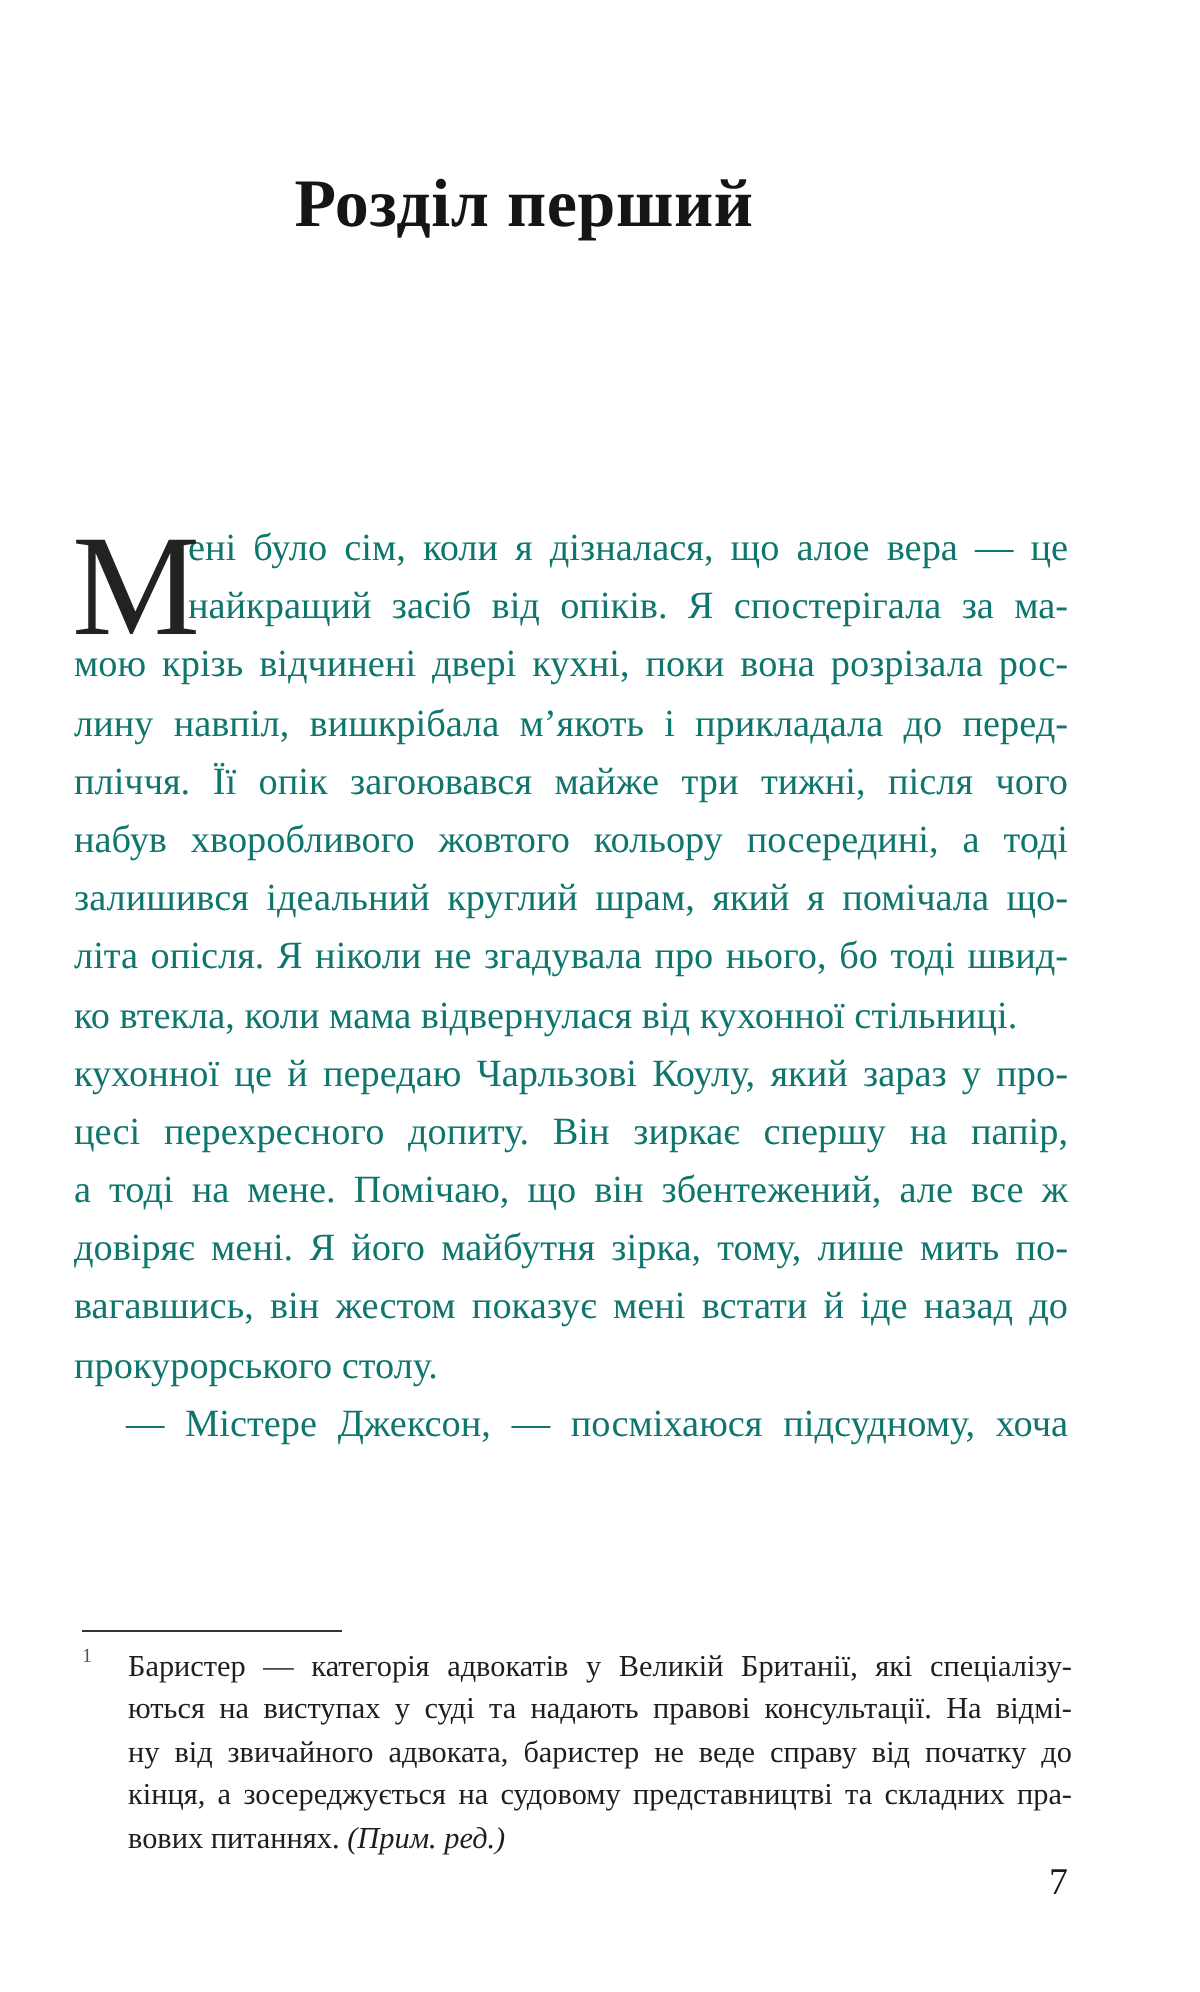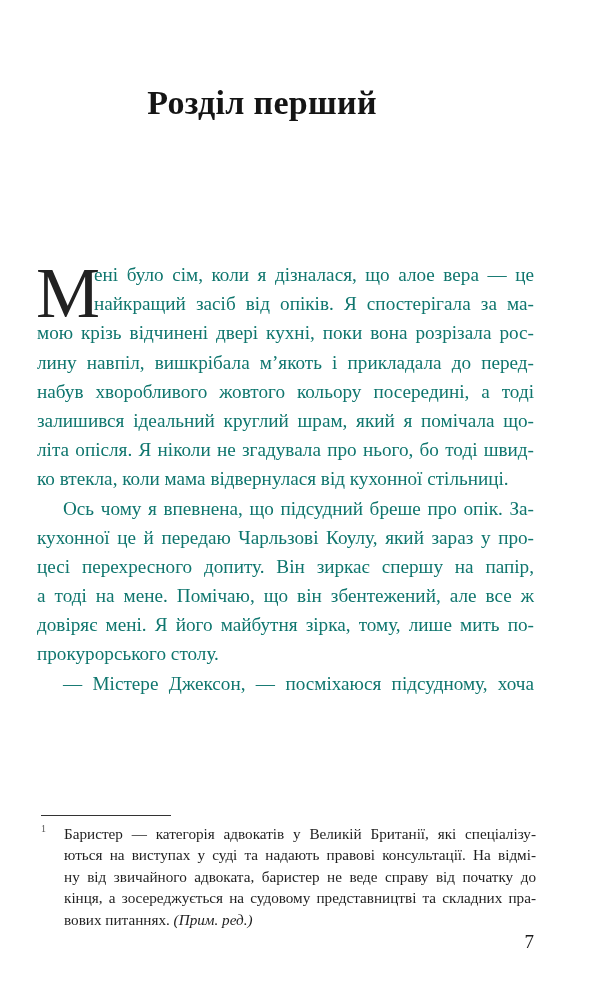--- a/index.html
+++ b/index.html
@@ -121,29 +121,30 @@
 <div class="page">
 
   <h1 class="chapter-title">Розділ перший</h1>
 
   <div class="body-text">
     <span class="dropcap">М</span>
     <span class="line dc">ені було сім, коли я дізналася, що алое вера — це</span>
     <span class="line dc">найкращий засіб від опіків. Я спостерігала за ма-</span>
     <span class="line">мою крізь відчинені двері кухні, поки вона розрізала рос-</span>
     <span class="line">лину навпіл, вишкрібала м’якоть і прикладала до перед-</span>
+    <span class="line">пліччя. Її опік загоювався майже три тижні, після чого</span>
     <span class="line">набув хворобливого жовтого кольору посередині, а тоді</span>
     <span class="line">залишився ідеальний круглий шрам, який я помічала що-</span>
     <span class="line">літа опісля. Я ніколи не згадувала про нього, бо тоді швид-</span>
     <span class="line last">ко втекла, коли мама відвернулася від кухонної стільниці.</span>
-    <span class="line indent">Ось чому я впевнена, що підсудний бреше про опік. За-</span>
     <span class="line">кухонної це й передаю Чарльзові Коулу, який зараз у про-</span>
     <span class="line">цесі перехресного допиту. Він зиркає спершу на папір,</span>
     <span class="line">а тоді на мене. Помічаю, що він збентежений, але все ж</span>
     <span class="line">довіряє мені. Я його майбутня зірка, тому, лише мить по-</span>
+    <span class="line">вагавшись, він жестом показує мені встати й іде назад до</span>
     <span class="line last">прокурорського столу.</span>
     <span class="line indent">— Містере Джексон, — посміхаюся підсудному, хоча</span>
   </div>
 
   <div class="fn-rule"></div>
   <span class="fn-num">1</span>
   <div class="footnote">
     <span class="fn-line">Баристер — категорія адвокатів у Великій Британії, які спеціалізу-</span>
     <span class="fn-line">ються на виступах у суді та надають правові консультації. На відмі-</span>
     <span class="fn-line">ну від звичайного адвоката, баристер не веде справу від початку до</span>

